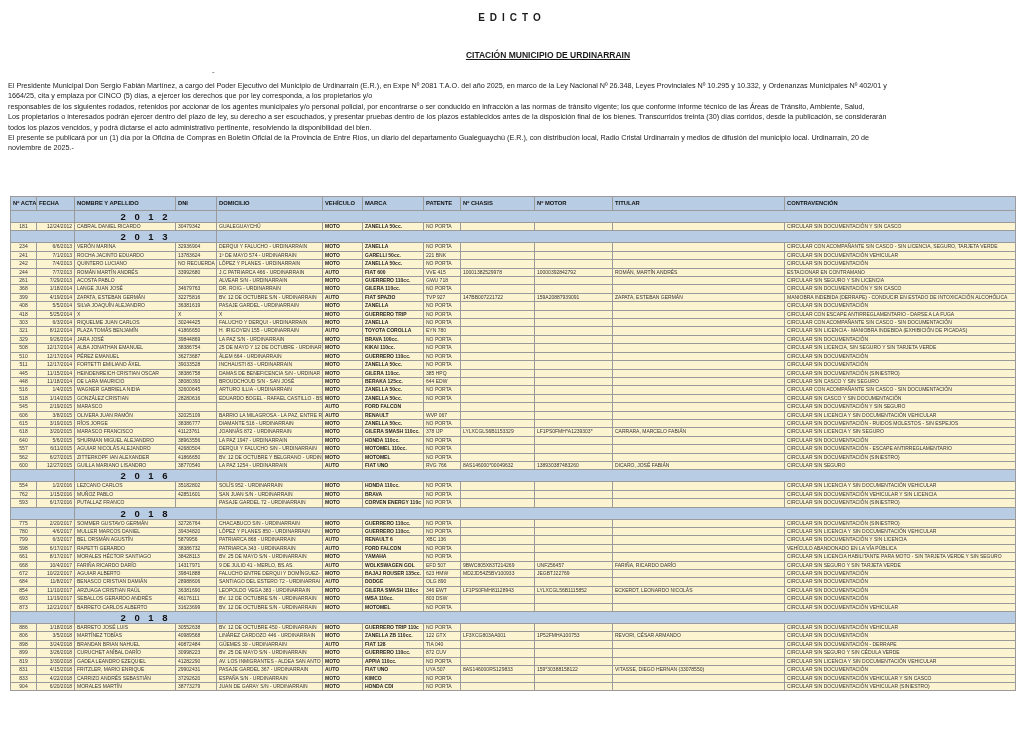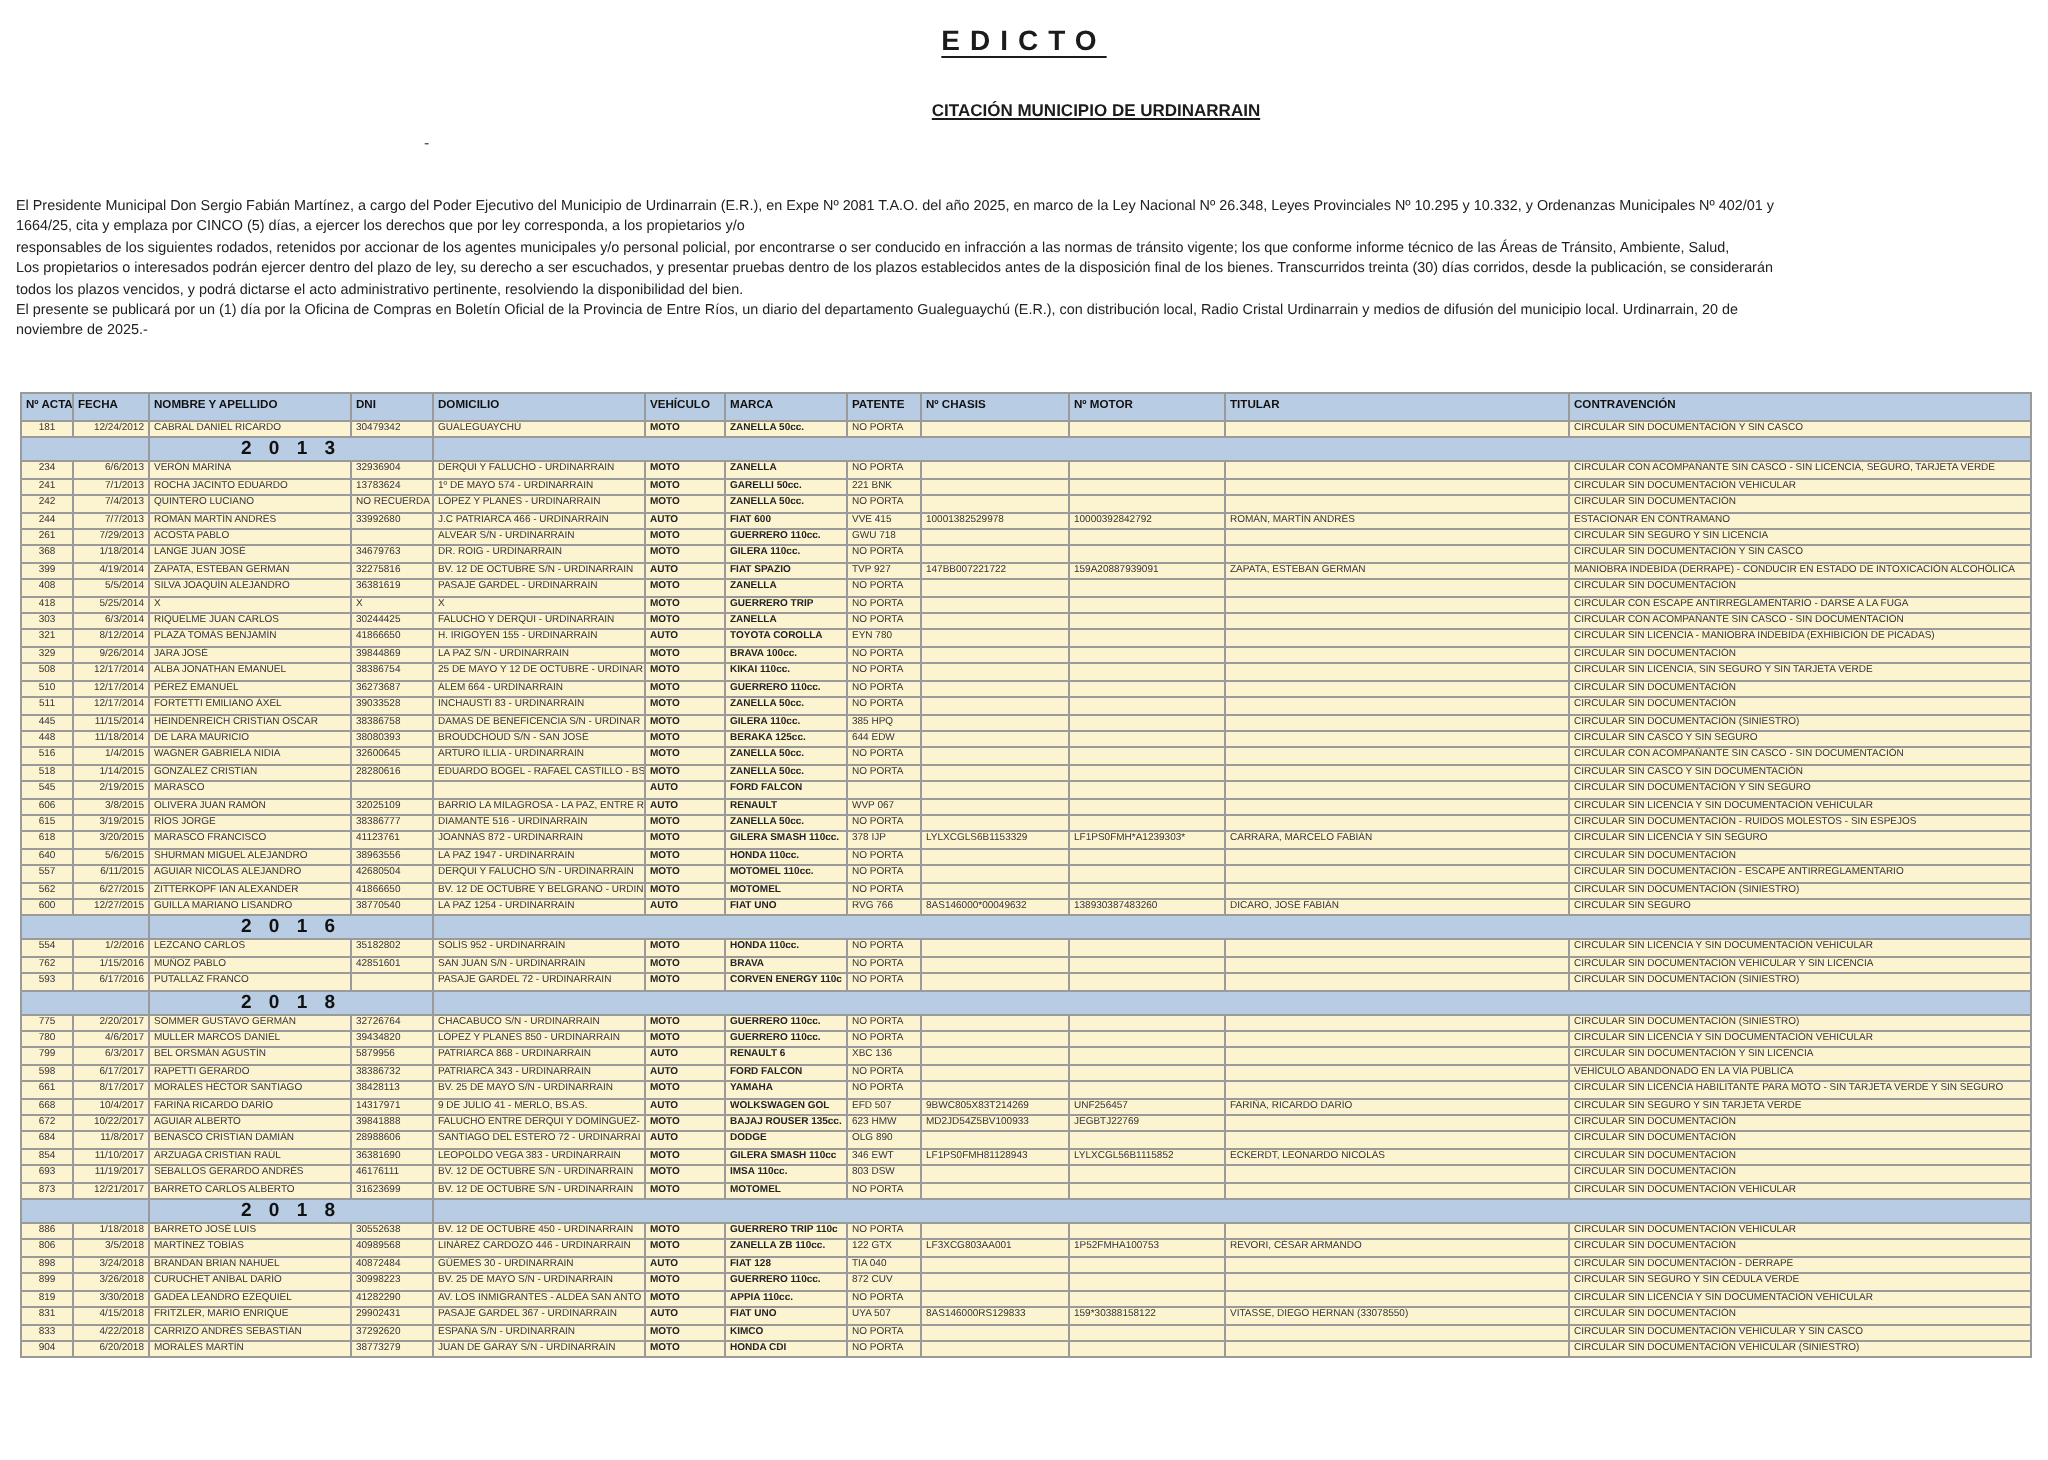--- a/index.html
+++ b/index.html
@@ -3,32 +3,32 @@
 <meta charset="utf-8">
 <style>
   html,body{margin:0;padding:0;}
   body{
     width:1024px;height:730px;position:relative;overflow:hidden;
     background:#ffffff;color:#1b1b1b;
     font-family:"Liberation Sans", sans-serif;
   }
   .doc-title{
     position:absolute;top:12px;left:0;width:100%;text-align:center;
-    font-size:14px;font-weight:bold;letter-spacing:5px;
-    text-decoration:underline;text-underline-offset:3px;
+    font-size:10px;font-weight:bold;letter-spacing:5px;
+    text-underline-offset:3px;
   }
   .doc-subtitle{
     position:absolute;top:50px;left:0;width:100%;text-align:center;
     font-size:8.5px;font-weight:bold;text-decoration:underline;margin-left:36px;
   }
   .dash-note{
     position:absolute;top:67px;left:212px;font-size:8px;color:#444;
   }
   .edict-body{
-    position:absolute;top:98px;left:8px;width:1008px;
+    position:absolute;top:81px;left:8px;width:1008px;
     font-size:7.2px;line-height:10.4px;color:#222;
   }
   .edict-body .line{white-space:nowrap;overflow:hidden;}
   table.citations{
     position:absolute;top:196px;left:10px;width:1005px;
     border-collapse:collapse;table-layout:fixed;
     border:1px solid #5f6d7d;
   }
   th,td{
     border:1px solid #9a9a9a;
@@ -96,20 +96,25 @@
         <th>VEHÍCULO</th>
         <th>MARCA</th>
         <th>PATENTE</th>
         <th>Nº CHASIS</th>
         <th>Nº MOTOR</th>
         <th>TITULAR</th>
         <th>CONTRAVENCIÓN</th>
       </tr>
   </thead>
   <tbody>
+      <tr class="year-row">
+        <td colspan="2"></td>
+        <td colspan="2" class="year-label">2 0 1 2</td>
+        <td colspan="8"></td>
+      </tr>
       <tr class="data-row">
         <td>181</td>
         <td>12/24/2012</td>
         <td>CABRAL DANIEL RICARDO</td>
         <td>30479342</td>
         <td>GUALEGUAYCHÚ</td>
         <td>MOTO</td>
         <td>ZANELLA 50cc.</td>
         <td>NO PORTA</td>
         <td></td>

